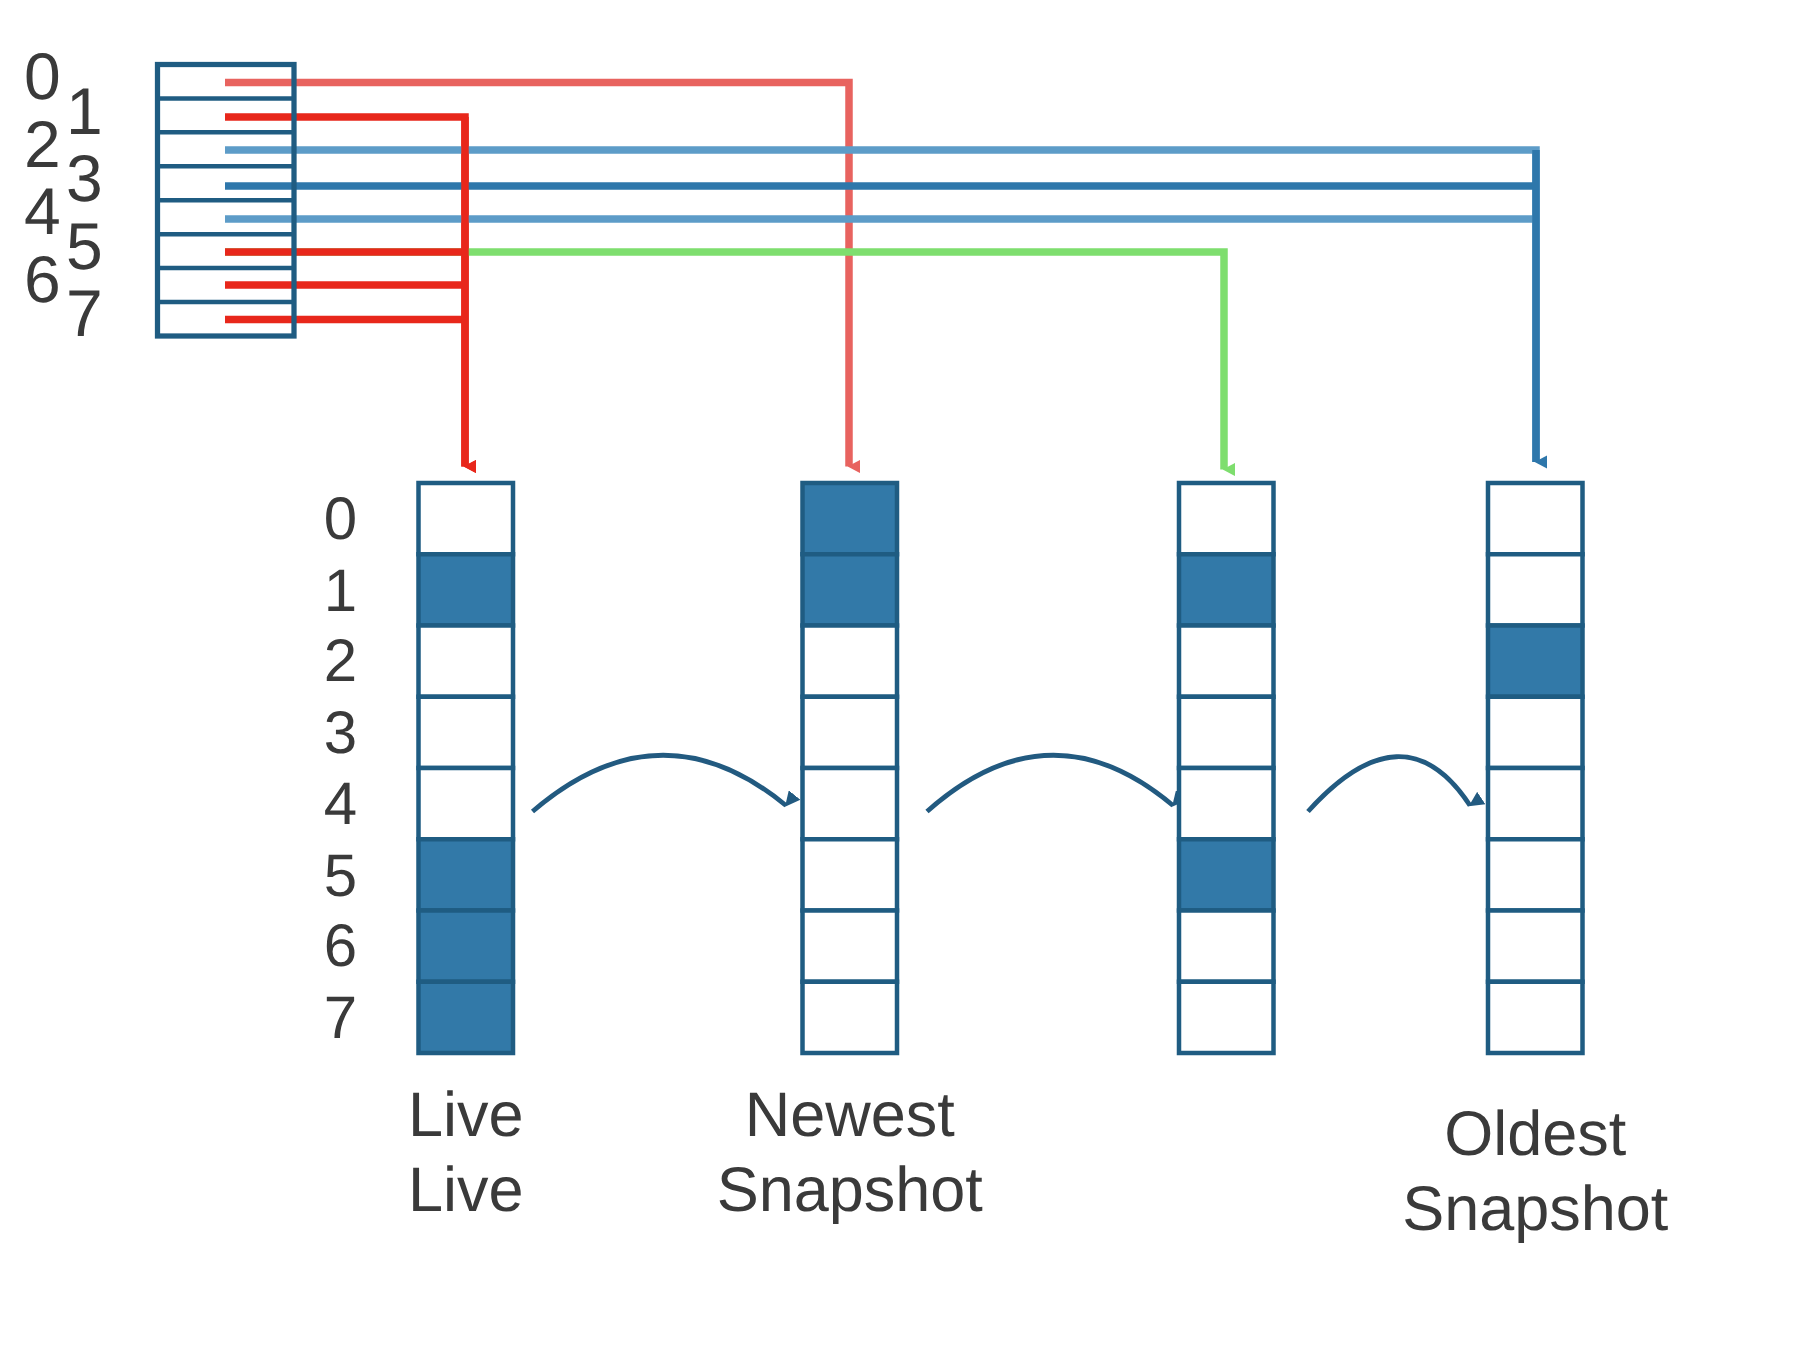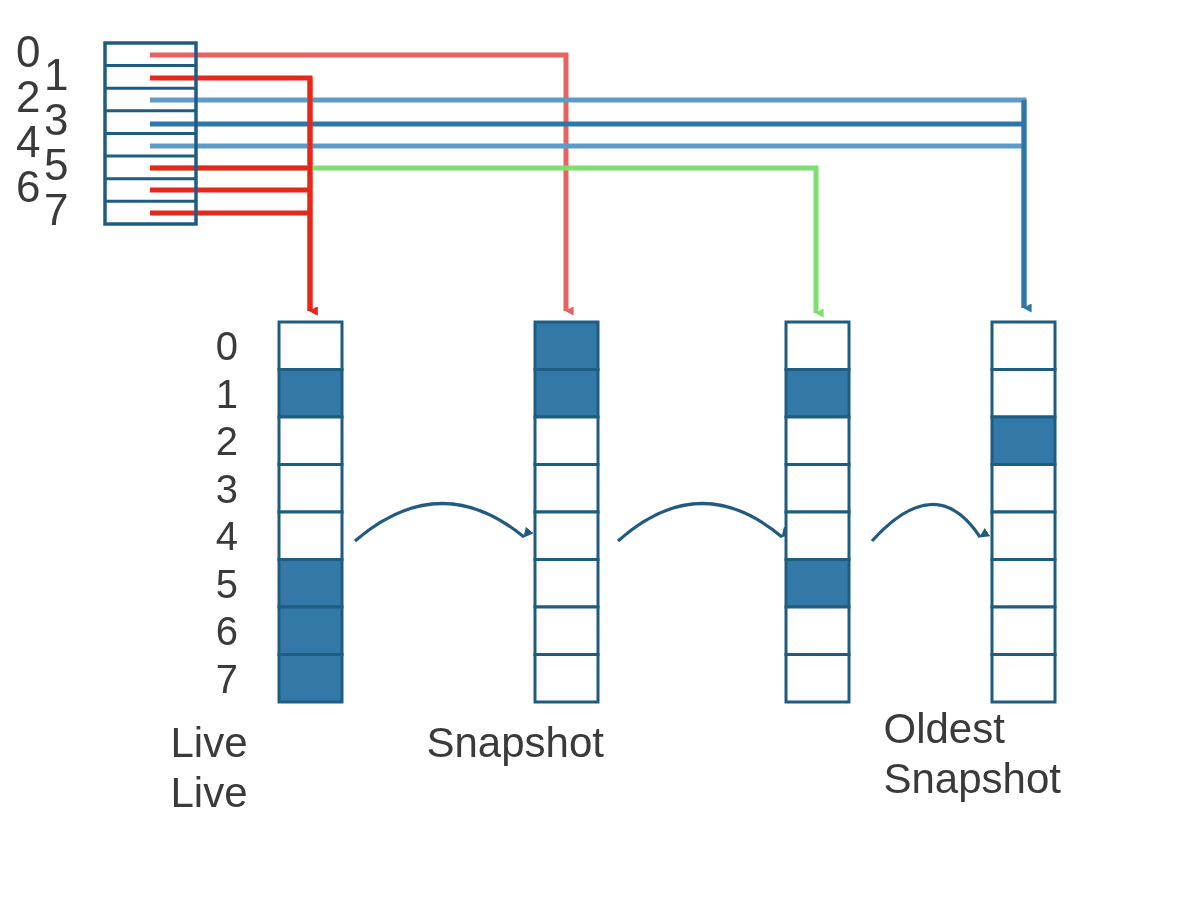--- a/index.html
+++ b/index.html
@@ -5,21 +5,21 @@
 <style>
   html,body{margin:0;padding:0;background:#ffffff;}
   body{width:1202px;height:902px;font-family:"Liberation Sans",sans-serif;overflow:hidden;}
   #stage{position:relative;width:1202px;height:902px;background:#fff;}
   svg#canvas{position:absolute;left:0;top:0;width:1202px;height:902px;}
   .num{position:absolute;font-family:"Liberation Sans",sans-serif;color:#3a3a3a;
        font-size:44px;line-height:1;white-space:nowrap;}
   .rownum{position:absolute;font-family:"Liberation Sans",sans-serif;color:#3a3a3a;
        font-size:40px;line-height:1;white-space:nowrap;text-align:right;width:40px;}
   .collabel{position:absolute;font-family:"Liberation Sans",sans-serif;color:#3a3a3a;
-       font-size:42px;line-height:1.18;white-space:nowrap;}
+       font-size:42px;line-height:1.18;white-space:nowrap;text-align:center;}
 </style>
 </head>
 <body>
 
 <div id="stage">
 
   <svg id="canvas" viewBox="0 0 1202 902">
     <defs>
       <marker id="arrRed" markerWidth="9" markerHeight="9" refX="4.5" refY="7.6" orient="auto" markerUnits="userSpaceOnUse">
         <path d="M0,0 L9,0 L4.5,8.5 Z" fill="#e8271b"></path>
@@ -145,21 +145,22 @@
       <div class="rownum" style="left: 198px; top: 611px;">6</div>
       <div class="rownum" style="left: 198px; top: 658.5px;">7</div>
     </div>
 
   <div id="column-captions">
       <div class="collabel" style="left: 170.5px; width: 280px; top: 718px;">
         <div>Live</div>
         <div>Live</div>
       </div>
       <div class="collabel" style="left: 426.5px; width: 280px; top: 718px;">
+        <div>Newest</div>
         <div>Snapshot</div>
       </div>
-      <div class="collabel" style="left: 883.5px; width: 280px; top: 704px;">
+      <div class="collabel" style="left: 883.5px; width: 280px; top: 731px;">
         <div>Oldest</div>
         <div>Snapshot</div>
       </div>
     </div>
 
 </div>
 
 </body></html>

